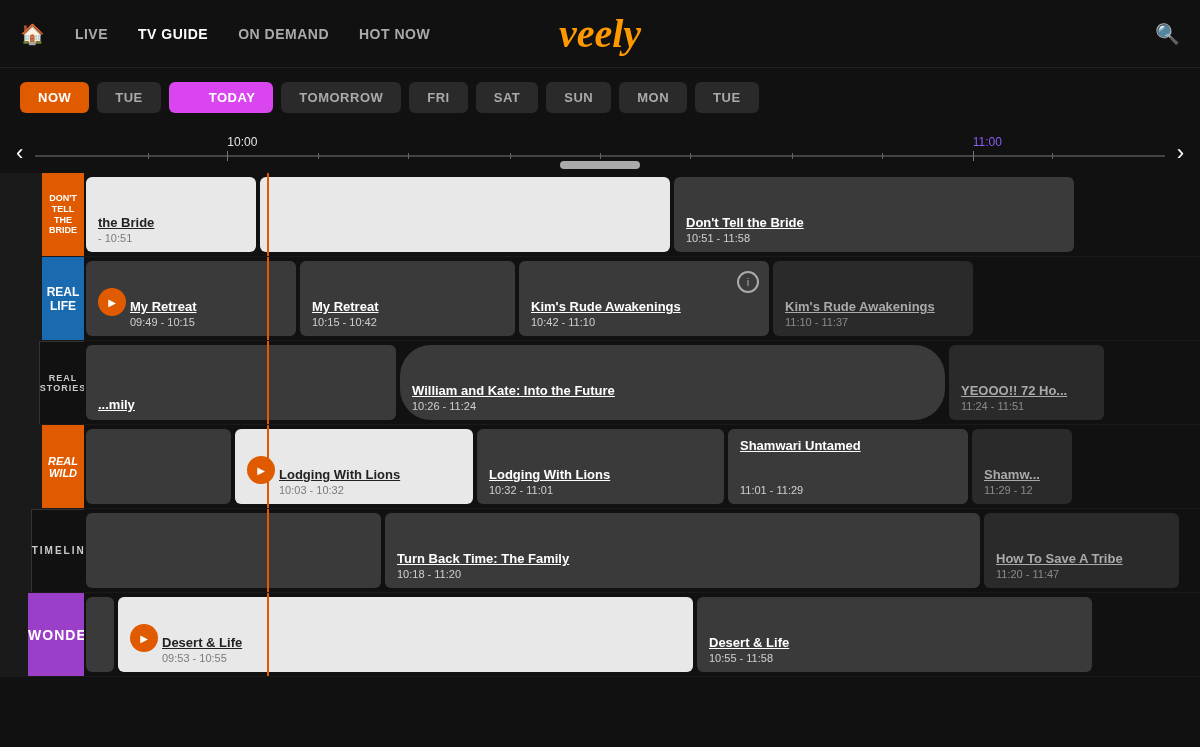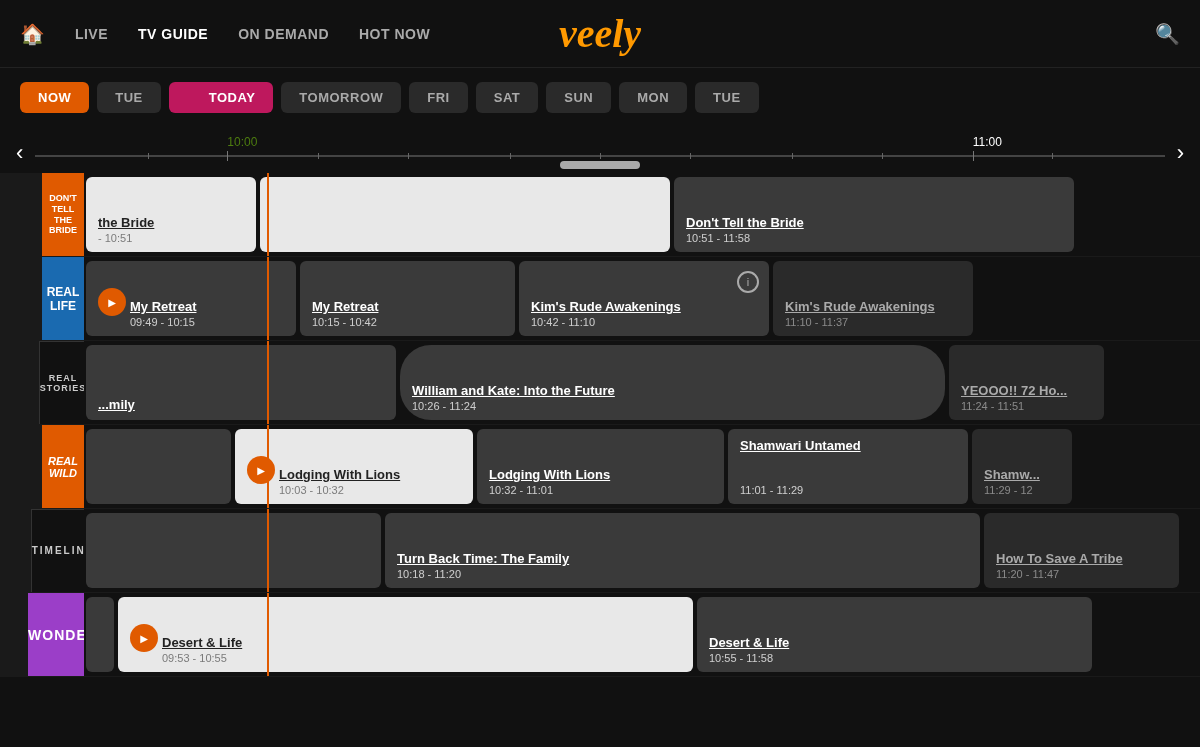--- a/index.html
+++ b/index.html
@@ -34,21 +34,21 @@
       border: none;
       border-radius: 6px;
       padding: 8px 18px;
       font-size: 13px;
       font-weight: 600;
       cursor: pointer;
       letter-spacing: 0.5px;
       text-transform: uppercase;
     }
     .day-btn.now { background: #e05a00; color: #fff; }
-    .day-btn.today { background: #be185d; color: #fff; padding-left: 40px; }
+    .day-btn.today { background: #d946ef; color: #fff; padding-left: 40px; }
 
     
     .timeline-bar {
       background: #111;
       padding: 6px 0 0 0;
       position: relative;
       height: 46px;
     }
     .arrow-btn {
       background: none;
@@ -181,22 +181,22 @@
   <button class="day-btn">SUN</button>
   <button class="day-btn">MON</button>
   <button class="day-btn">TUE</button>
 </div>
 
 <div class="timeline-bar">
   <div style="display:flex;align-items:center;padding:0 8px;">
     <button class="arrow-btn">‹</button>
     <div style="flex:1;position:relative;height:40px;margin:0 4px;">
 
-      <div style="position:absolute;top:2px;left:17%;color:#4d7c0f;font-size:12px;">10:00</div>
-      <div style="position:absolute;top:2px;left:83%;color:#ffffff;font-size:12px;">11:00</div>
+      <div style="position:absolute;top:2px;left:17%;color:#e5e5e5;font-size:12px;">10:00</div>
+      <div style="position:absolute;top:2px;left:83%;color:#8b5cf6;font-size:12px;">11:00</div>
 
       <div style="position:absolute;top:22px;left:0;right:0;height:2px;background:#444;">
 
         <div style="position:absolute;left:10%;width:1px;height:6px;background:#666;top:-2px;"></div>
         <div style="position:absolute;left:17%;width:1px;height:10px;background:#777;top:-4px;"></div>
         <div style="position:absolute;left:25%;width:1px;height:6px;background:#666;top:-2px;"></div>
         <div style="position:absolute;left:33%;width:1px;height:6px;background:#666;top:-2px;"></div>
         <div style="position:absolute;left:42%;width:1px;height:6px;background:#666;top:-2px;"></div>
         <div style="position:absolute;left:50%;width:1px;height:6px;background:#666;top:-2px;"></div>
         <div style="position:absolute;left:58%;width:1px;height:6px;background:#666;top:-2px;"></div>

